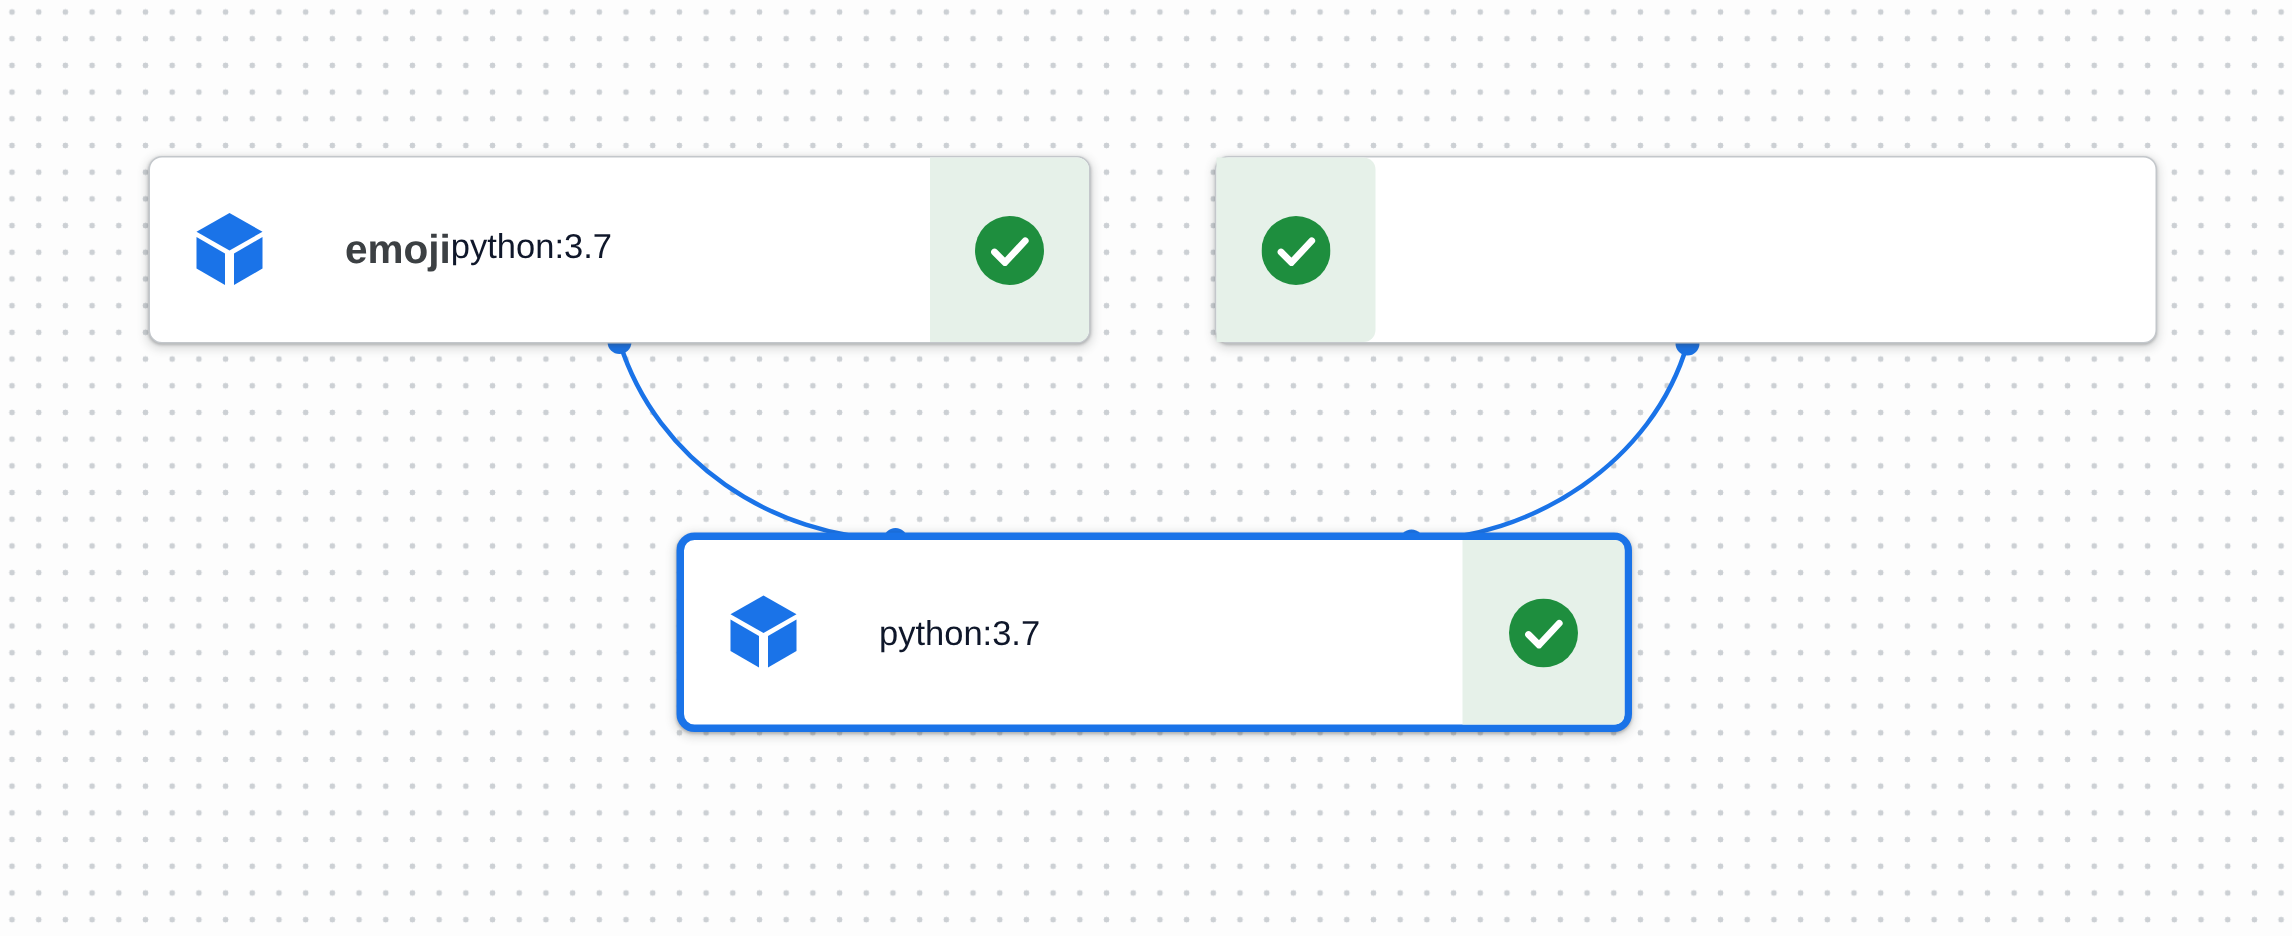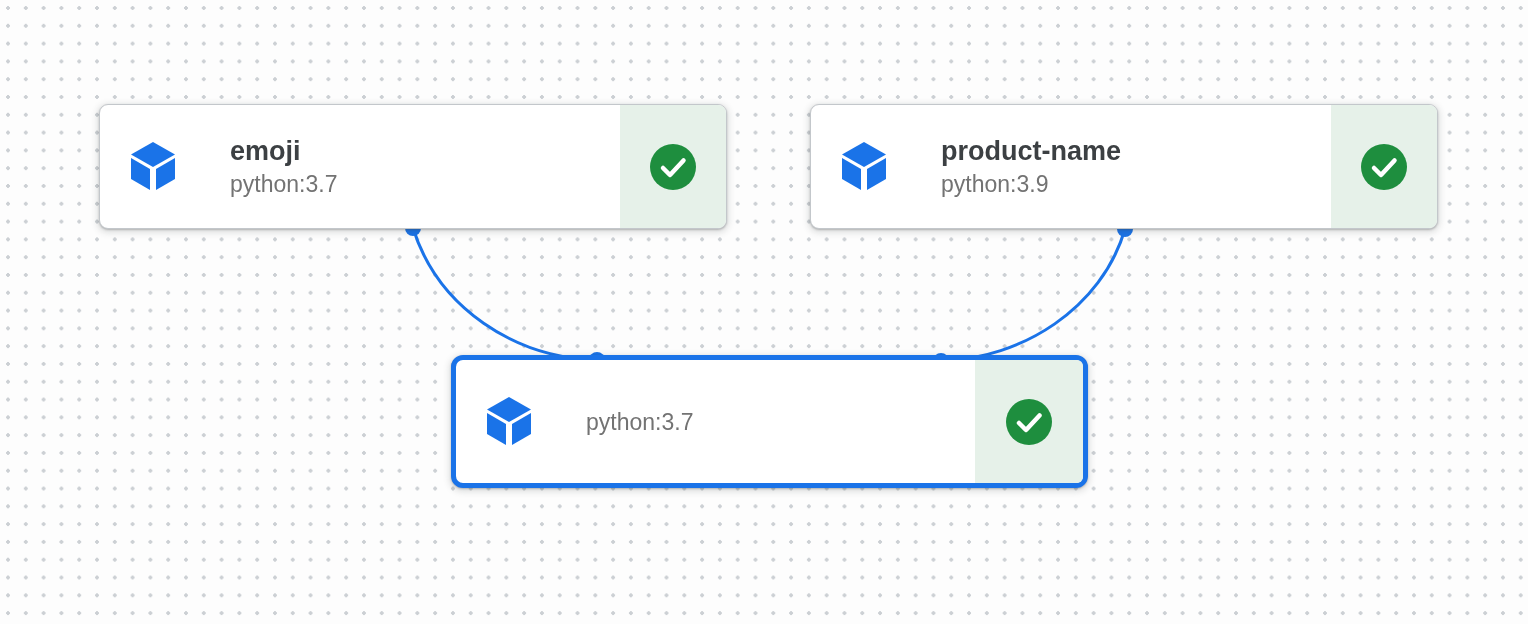--- a/index.html
+++ b/index.html
@@ -58,32 +58,32 @@
     min-width: 0;
   }
   .node-icon {
     flex: 0 0 auto;
     width: 48px;
     height: 54px;
     margin-right: 53px;
     display: flex;
     align-items: center;
   }
-  .node-text { display: flex; flex-direction: column; }
+  .node-text { display: flex; flex-direction: row; }
   .node-title {
     font-size: 27px;
     font-weight: 700;
     color: #3c4043;
     line-height: 35px;
     white-space: nowrap;
   }
   .node-subtitle {
     font-size: 23px;
     font-weight: 400;
-    color: #737373;
+    color: #0f172a;
     line-height: 30px;
     white-space: nowrap;
   }
   .status-panel {
     flex: 0 0 106px;
     background: #e6f1e9;
     border-radius: 0 8px 8px 0;
     display: flex;
     align-items: center;
     justify-content: center;
@@ -124,33 +124,20 @@
     </div>
     <div class="status-panel">
       <svg class="check-icon" viewBox="0 0 46 46" xmlns="http://www.w3.org/2000/svg">
         <circle cx="23" cy="23" r="23" fill="#1e8e3e"></circle>
         <path d="M13 24 L20 31 L33.5 16.5" fill="none" stroke="#ffffff" stroke-width="4.5" stroke-linecap="round" stroke-linejoin="round"></path>
       </svg>
     </div>
   </div>
 
   <div class="node node-product-name">
-    <div class="node-main">
-      <span class="node-icon">
-        <svg viewBox="0 0 48 52" width="48" height="52" xmlns="http://www.w3.org/2000/svg">
-          <polygon points="24,1 46,13.5 24,26 2,13.5" fill="#1a73e8"></polygon>
-          <polygon points="2,17 21,28 21,49 2,38" fill="#1a73e8"></polygon>
-          <polygon points="46,17 27,28 27,49 46,38" fill="#1a73e8"></polygon>
-        </svg>
-      </span>
-      <span class="node-text">
-        <span class="node-title">product-name</span>
-        <span class="node-subtitle">python:3.9</span>
-      </span>
-    </div>
     <div class="status-panel">
       <svg class="check-icon" viewBox="0 0 46 46" xmlns="http://www.w3.org/2000/svg">
         <circle cx="23" cy="23" r="23" fill="#1e8e3e"></circle>
         <path d="M13 24 L20 31 L33.5 16.5" fill="none" stroke="#ffffff" stroke-width="4.5" stroke-linecap="round" stroke-linejoin="round"></path>
       </svg>
     </div>
   </div>
 
   <div class="node node-build-sentence selected">
     <div class="node-main">

